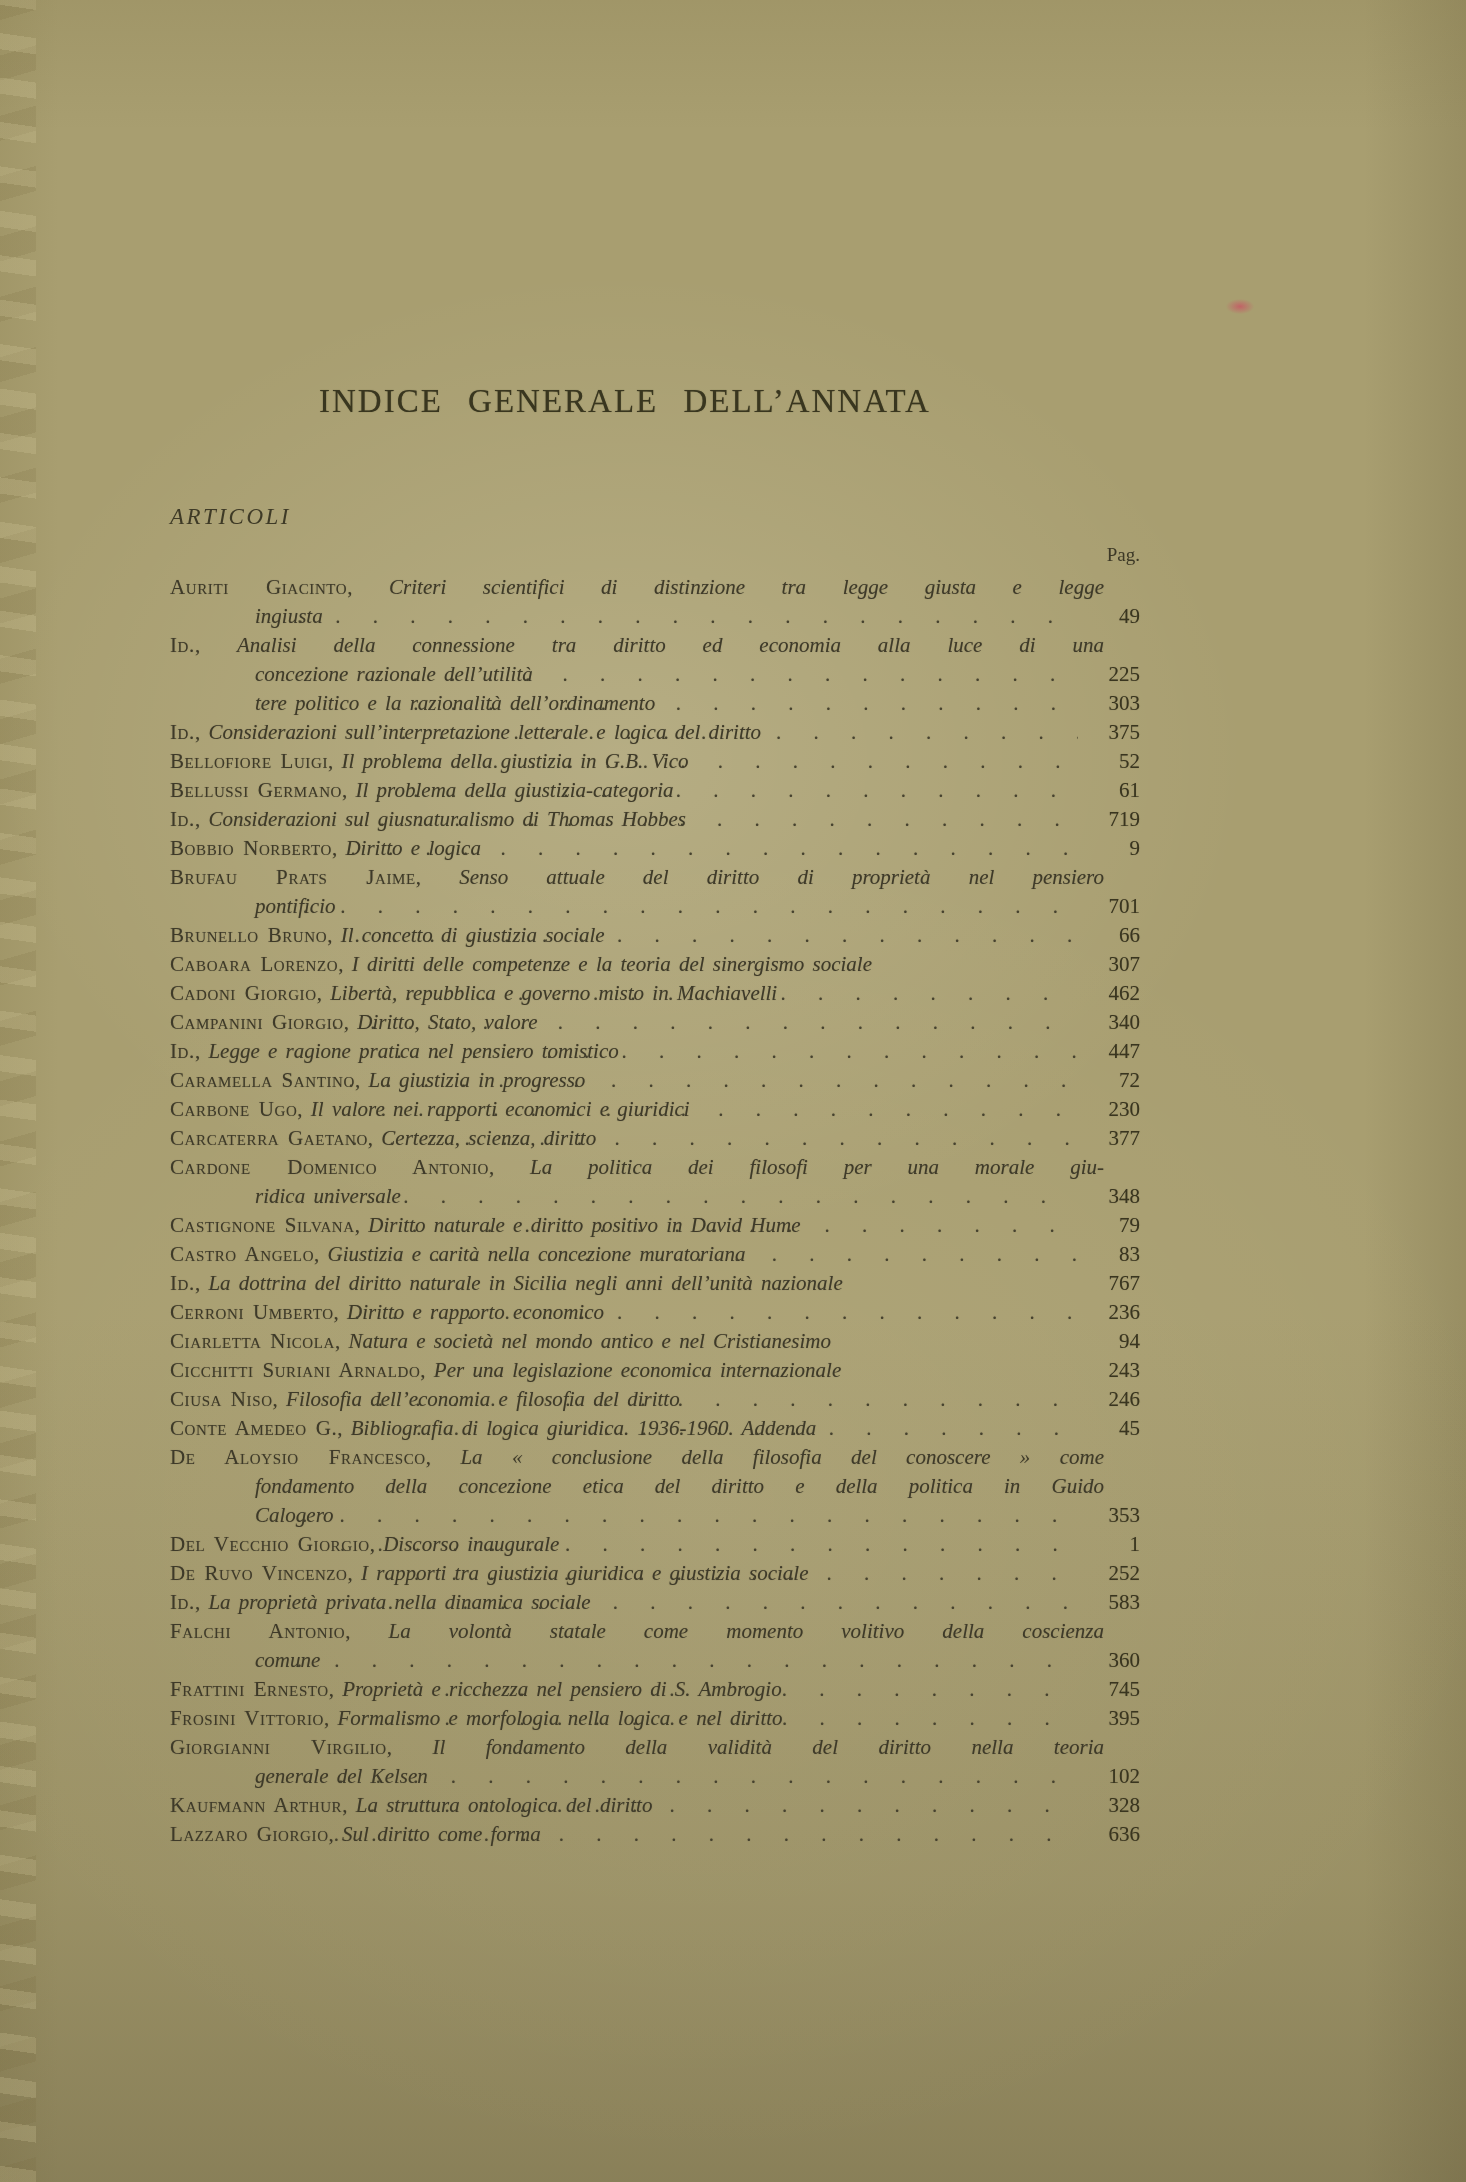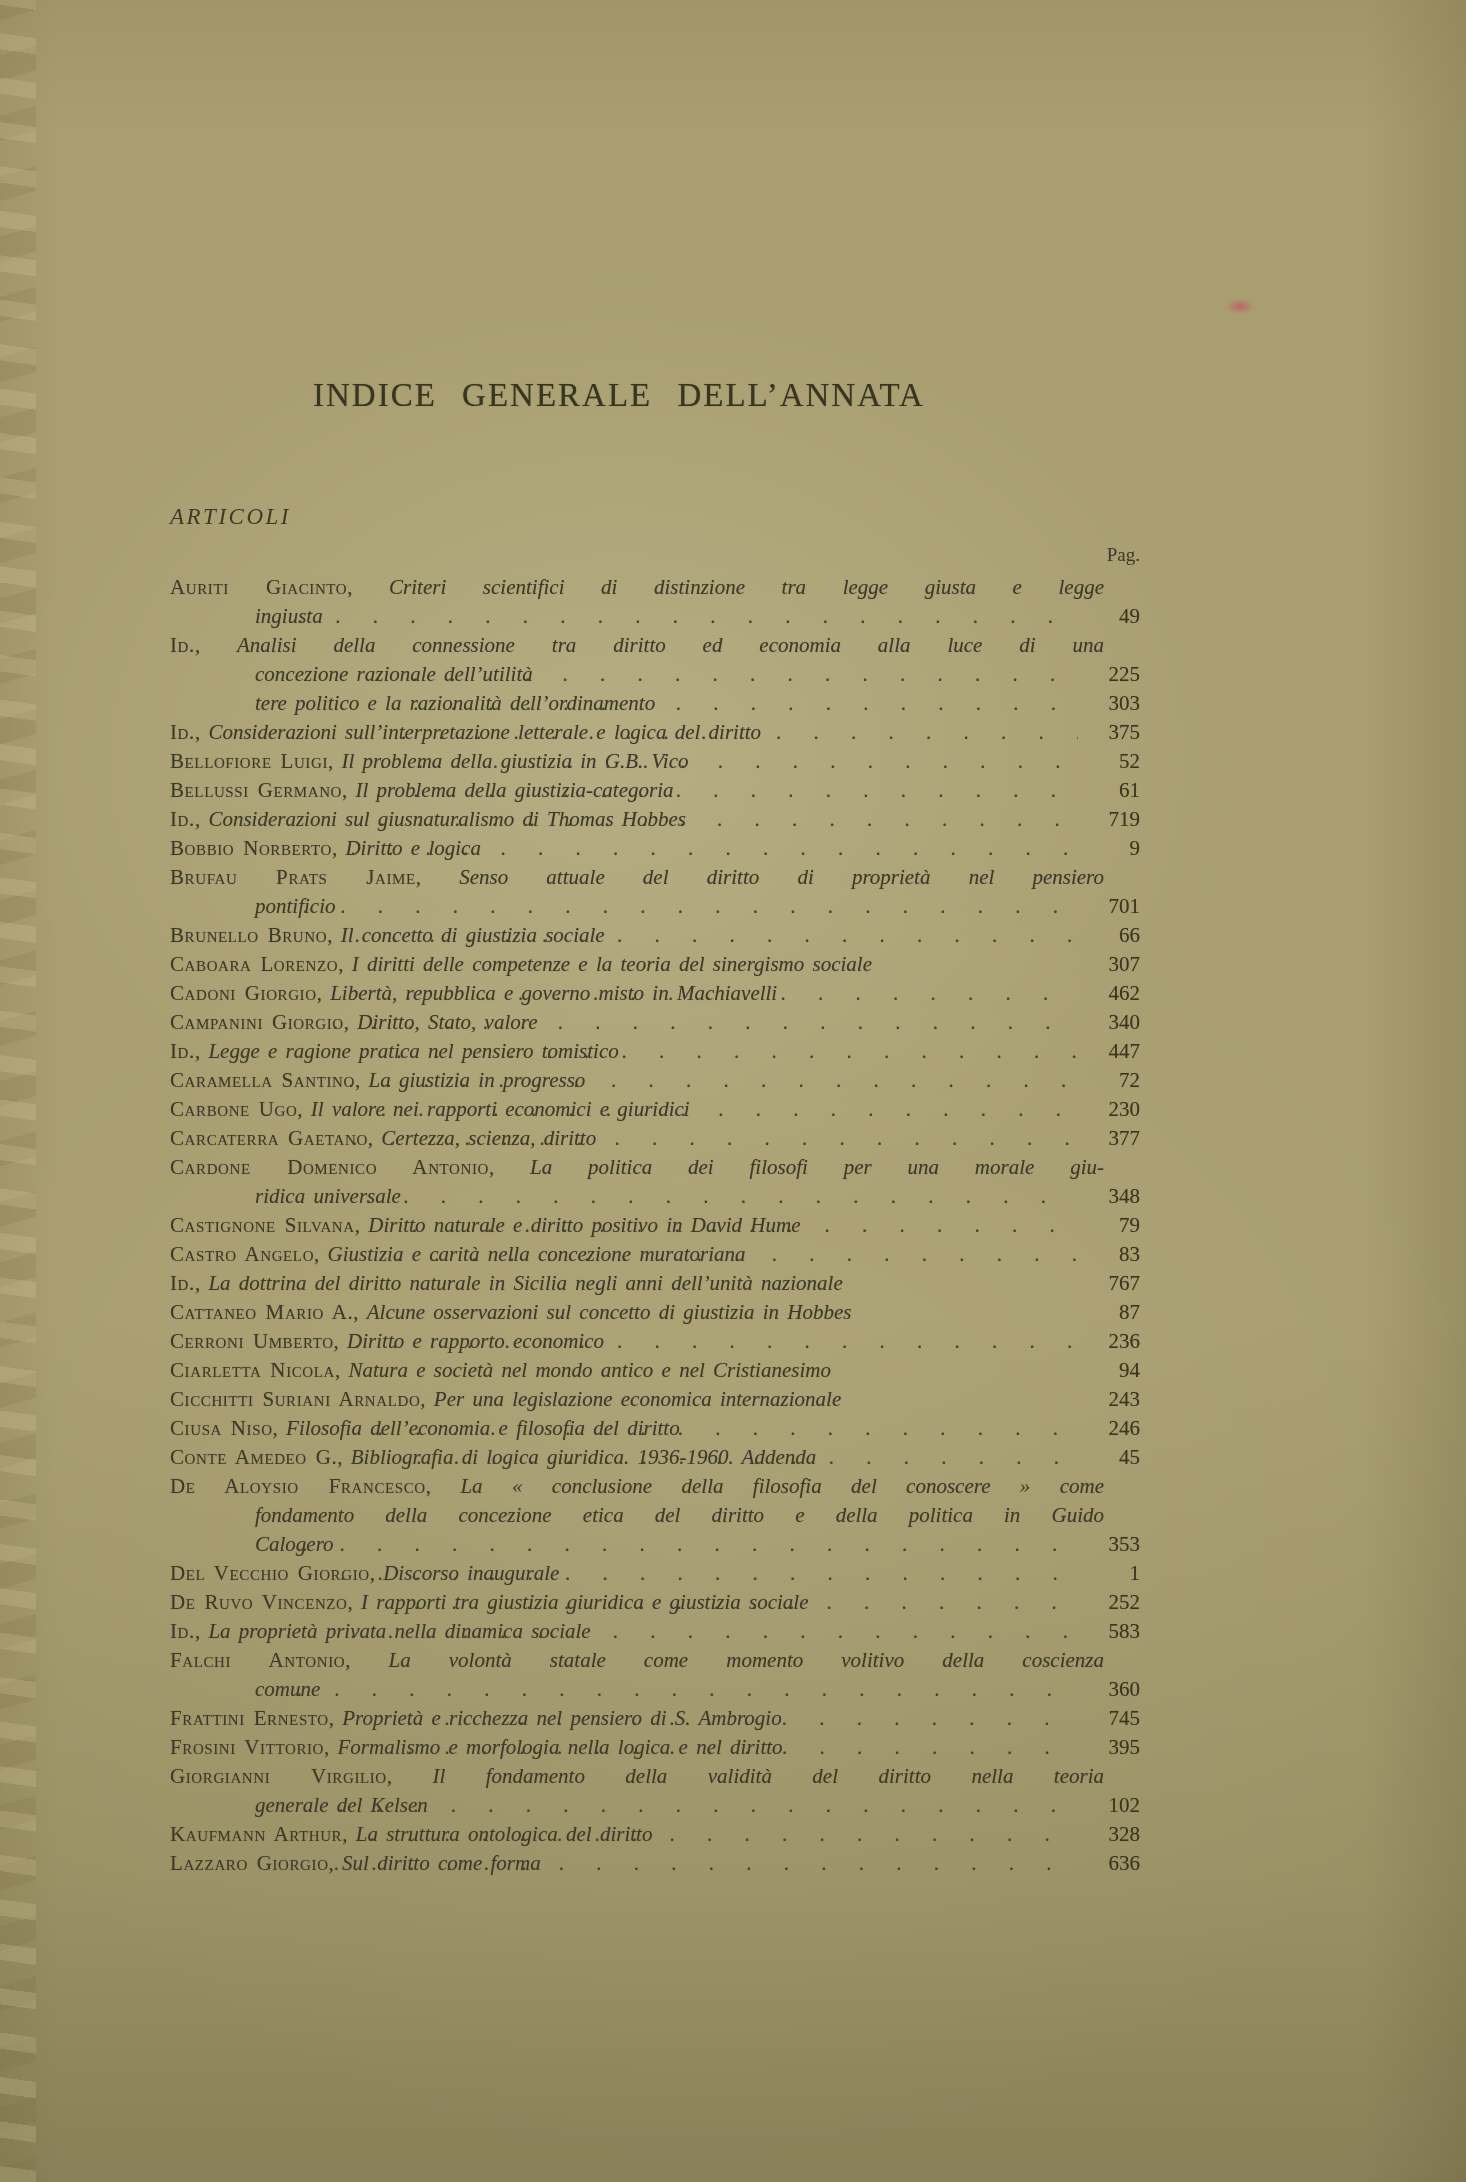--- a/index.html
+++ b/index.html
@@ -59,21 +59,21 @@
   }
   .spacer { flex: 1 1 auto; }
   .page { flex: none; width: 54px; text-align: right; color: #39351f; }
 </style>
 </head>
 <body>
 
 <div class="edge-left"></div>
 <div class="red-mark"></div>
 
-<h1 class="page-title" style="font-weight:normal; margin:10px;">INDICE GENERALE DELL’ANNATA</h1>
+<h1 class="page-title" style="font-weight:normal; margin:16px;">INDICE GENERALE DELL’ANNATA</h1>
 
 <div class="section-heading">ARTICOLI</div>
 
 <div class="pag-label">Pag.</div>
 
 <div class="index-list">
     <div class="line">
       <span class="text fill"><span class="sc">Auriti Giacinto</span><span class="rm">, </span><span class="it">Criteri scientifici di distinzione tra legge giusta e legge</span></span>
     </div>
     <div class="line indent">
@@ -184,25 +184,20 @@
       <span class="text"><span class="sc">Castro Angelo</span><span class="rm">, </span><span class="it">Giustizia e carità nella concezione muratoriana</span></span>
       <span class="dots">. . . . . . . . . . . . . . . . . . . . . . . . . . . . . . . . . . . . . . . . . . . . . . . . . .</span>
       <span class="page">83</span>
     </div>
     <div class="line">
       <span class="text"><span class="sc">Id.</span><span class="rm">, </span><span class="it">La dottrina del diritto naturale in Sicilia negli anni dell’unità nazionale</span></span>
       <span class="spacer"></span>
       <span class="page">767</span>
     </div>
     <div class="line">
-      <span class="text"><span class="sc">Cattaneo Mario A.</span><span class="rm">, </span><span class="it">Alcune osservazioni sul concetto di giustizia in Hobbes</span></span>
-      <span class="spacer"></span>
-      <span class="page">87</span>
-    </div>
-    <div class="line">
       <span class="text"><span class="sc">Cerroni Umberto</span><span class="rm">, </span><span class="it">Diritto e rapporto economico</span></span>
       <span class="dots">. . . . . . . . . . . . . . . . . . . . . . . . . . . . . . . . . . . . . . . . . . . . . . . . . .</span>
       <span class="page">236</span>
     </div>
     <div class="line">
       <span class="text"><span class="sc">Ciarletta Nicola</span><span class="rm">, </span><span class="it">Natura e società nel mondo antico e nel Cristianesimo</span></span>
       <span class="spacer"></span>
       <span class="page">94</span>
     </div>
     <div class="line">

